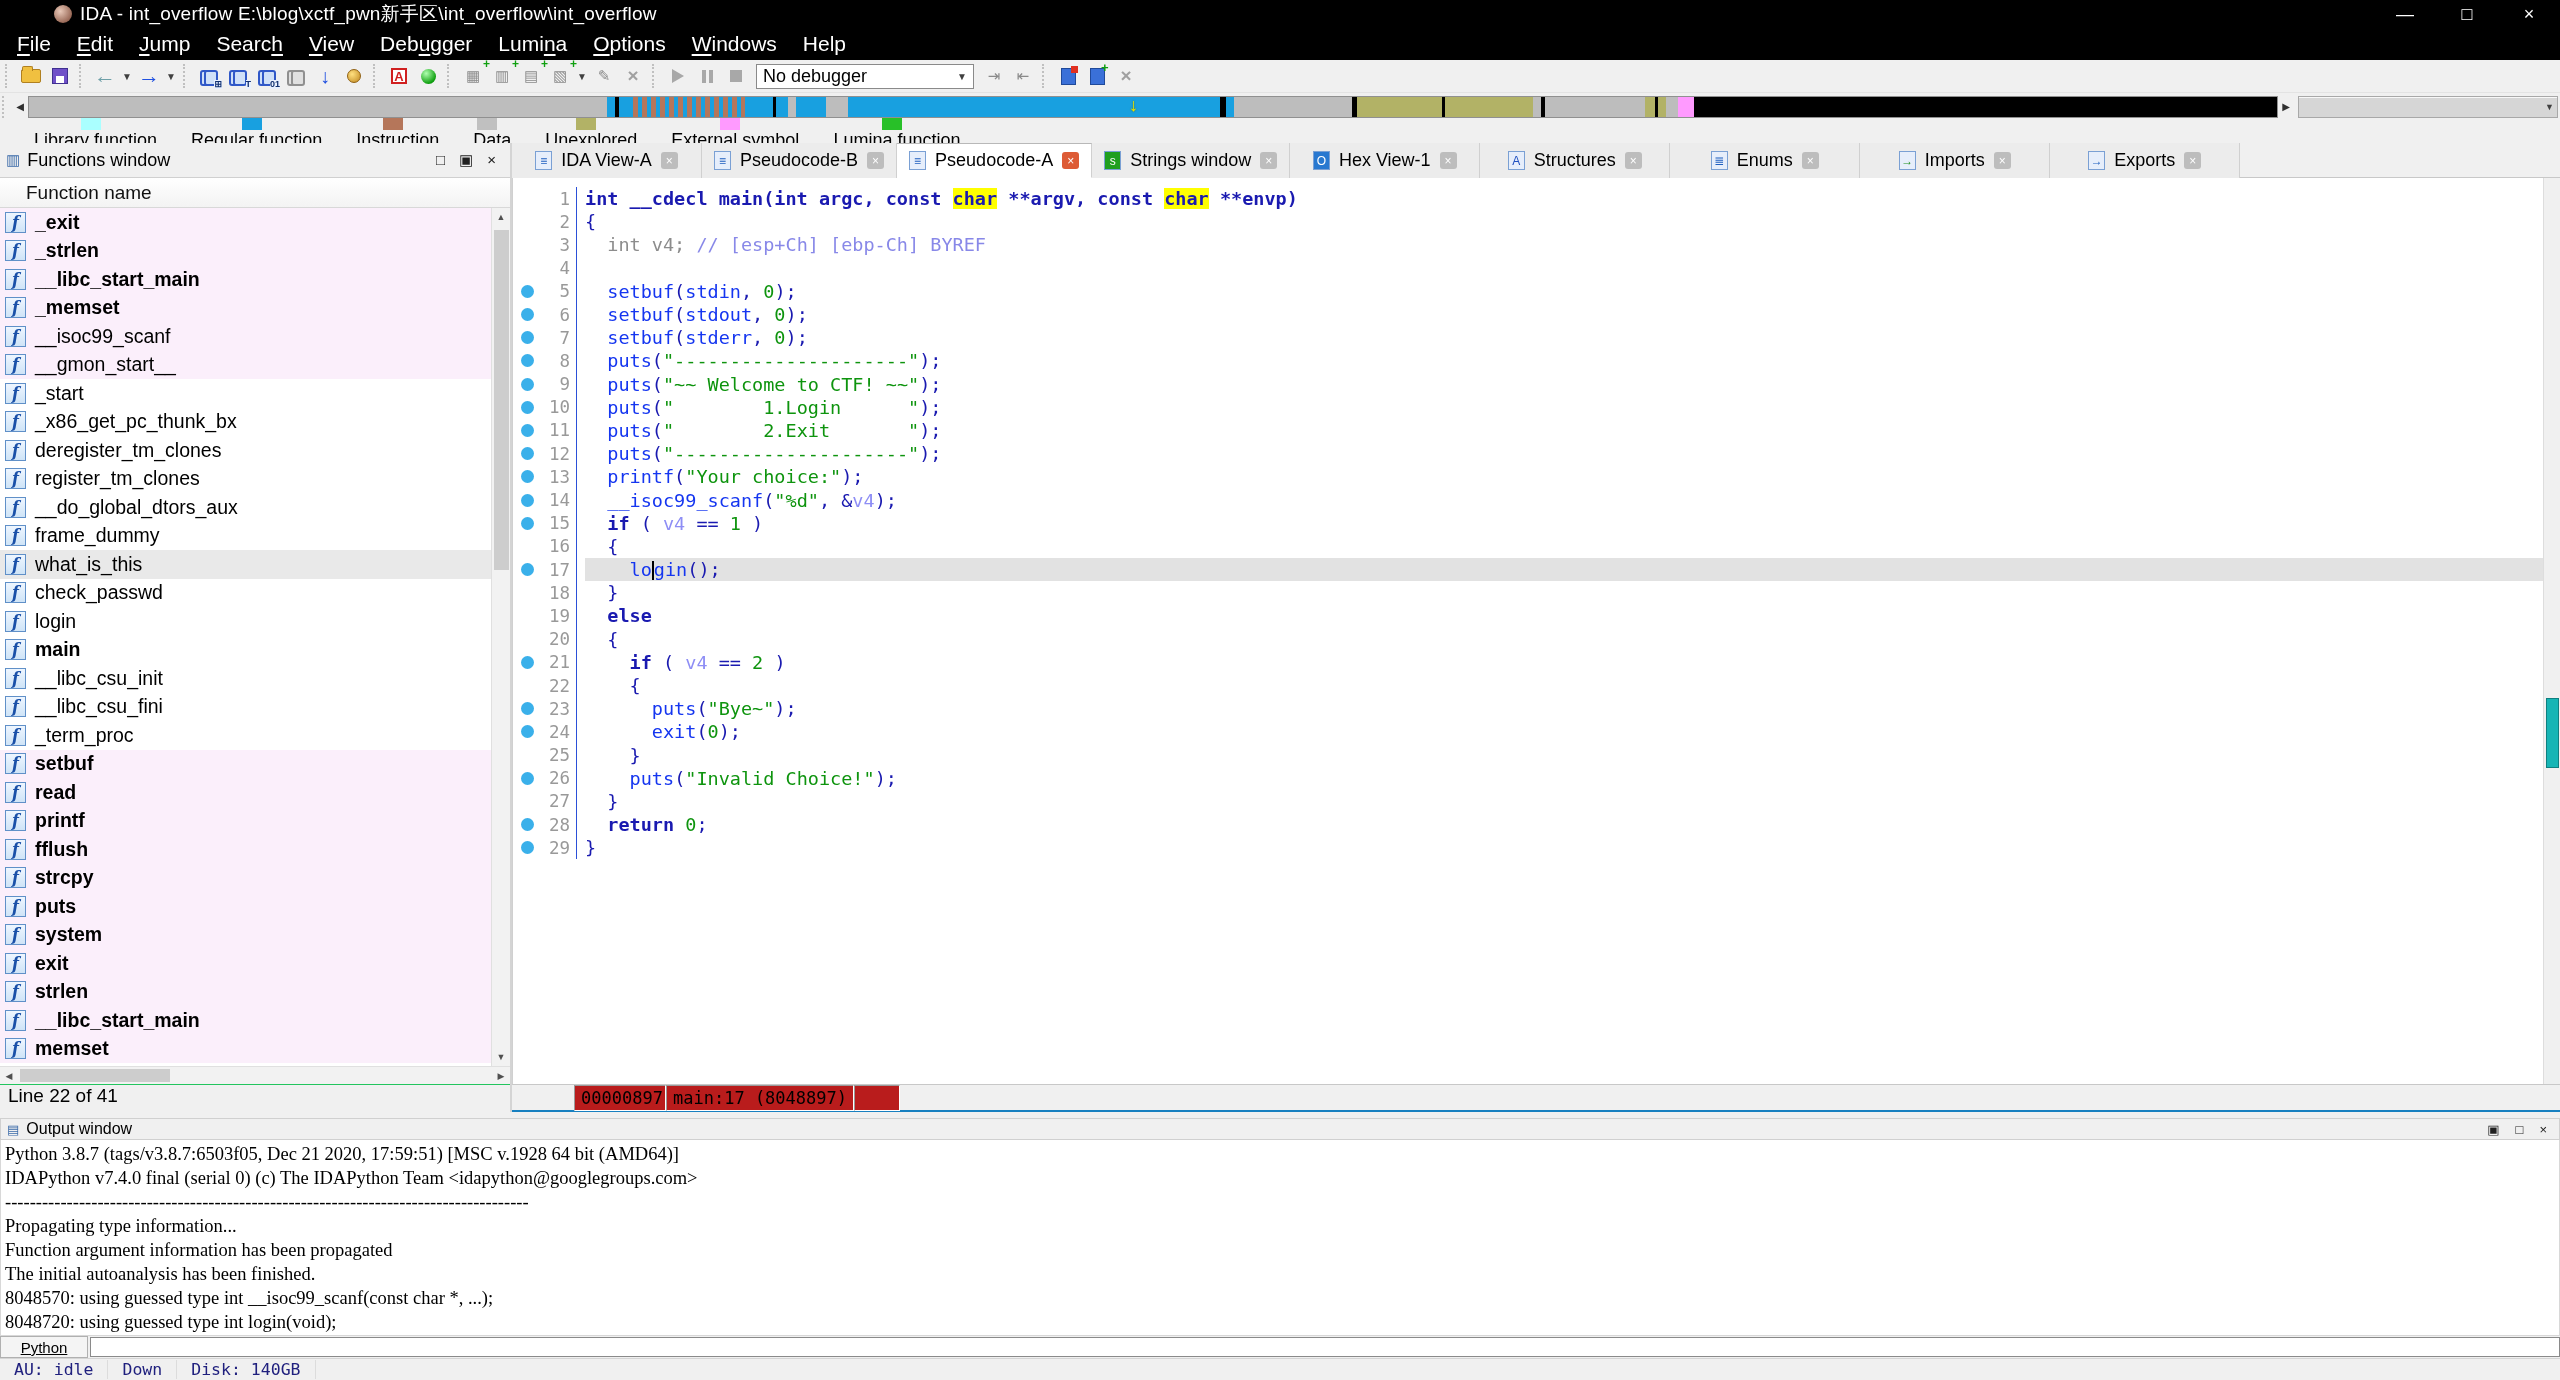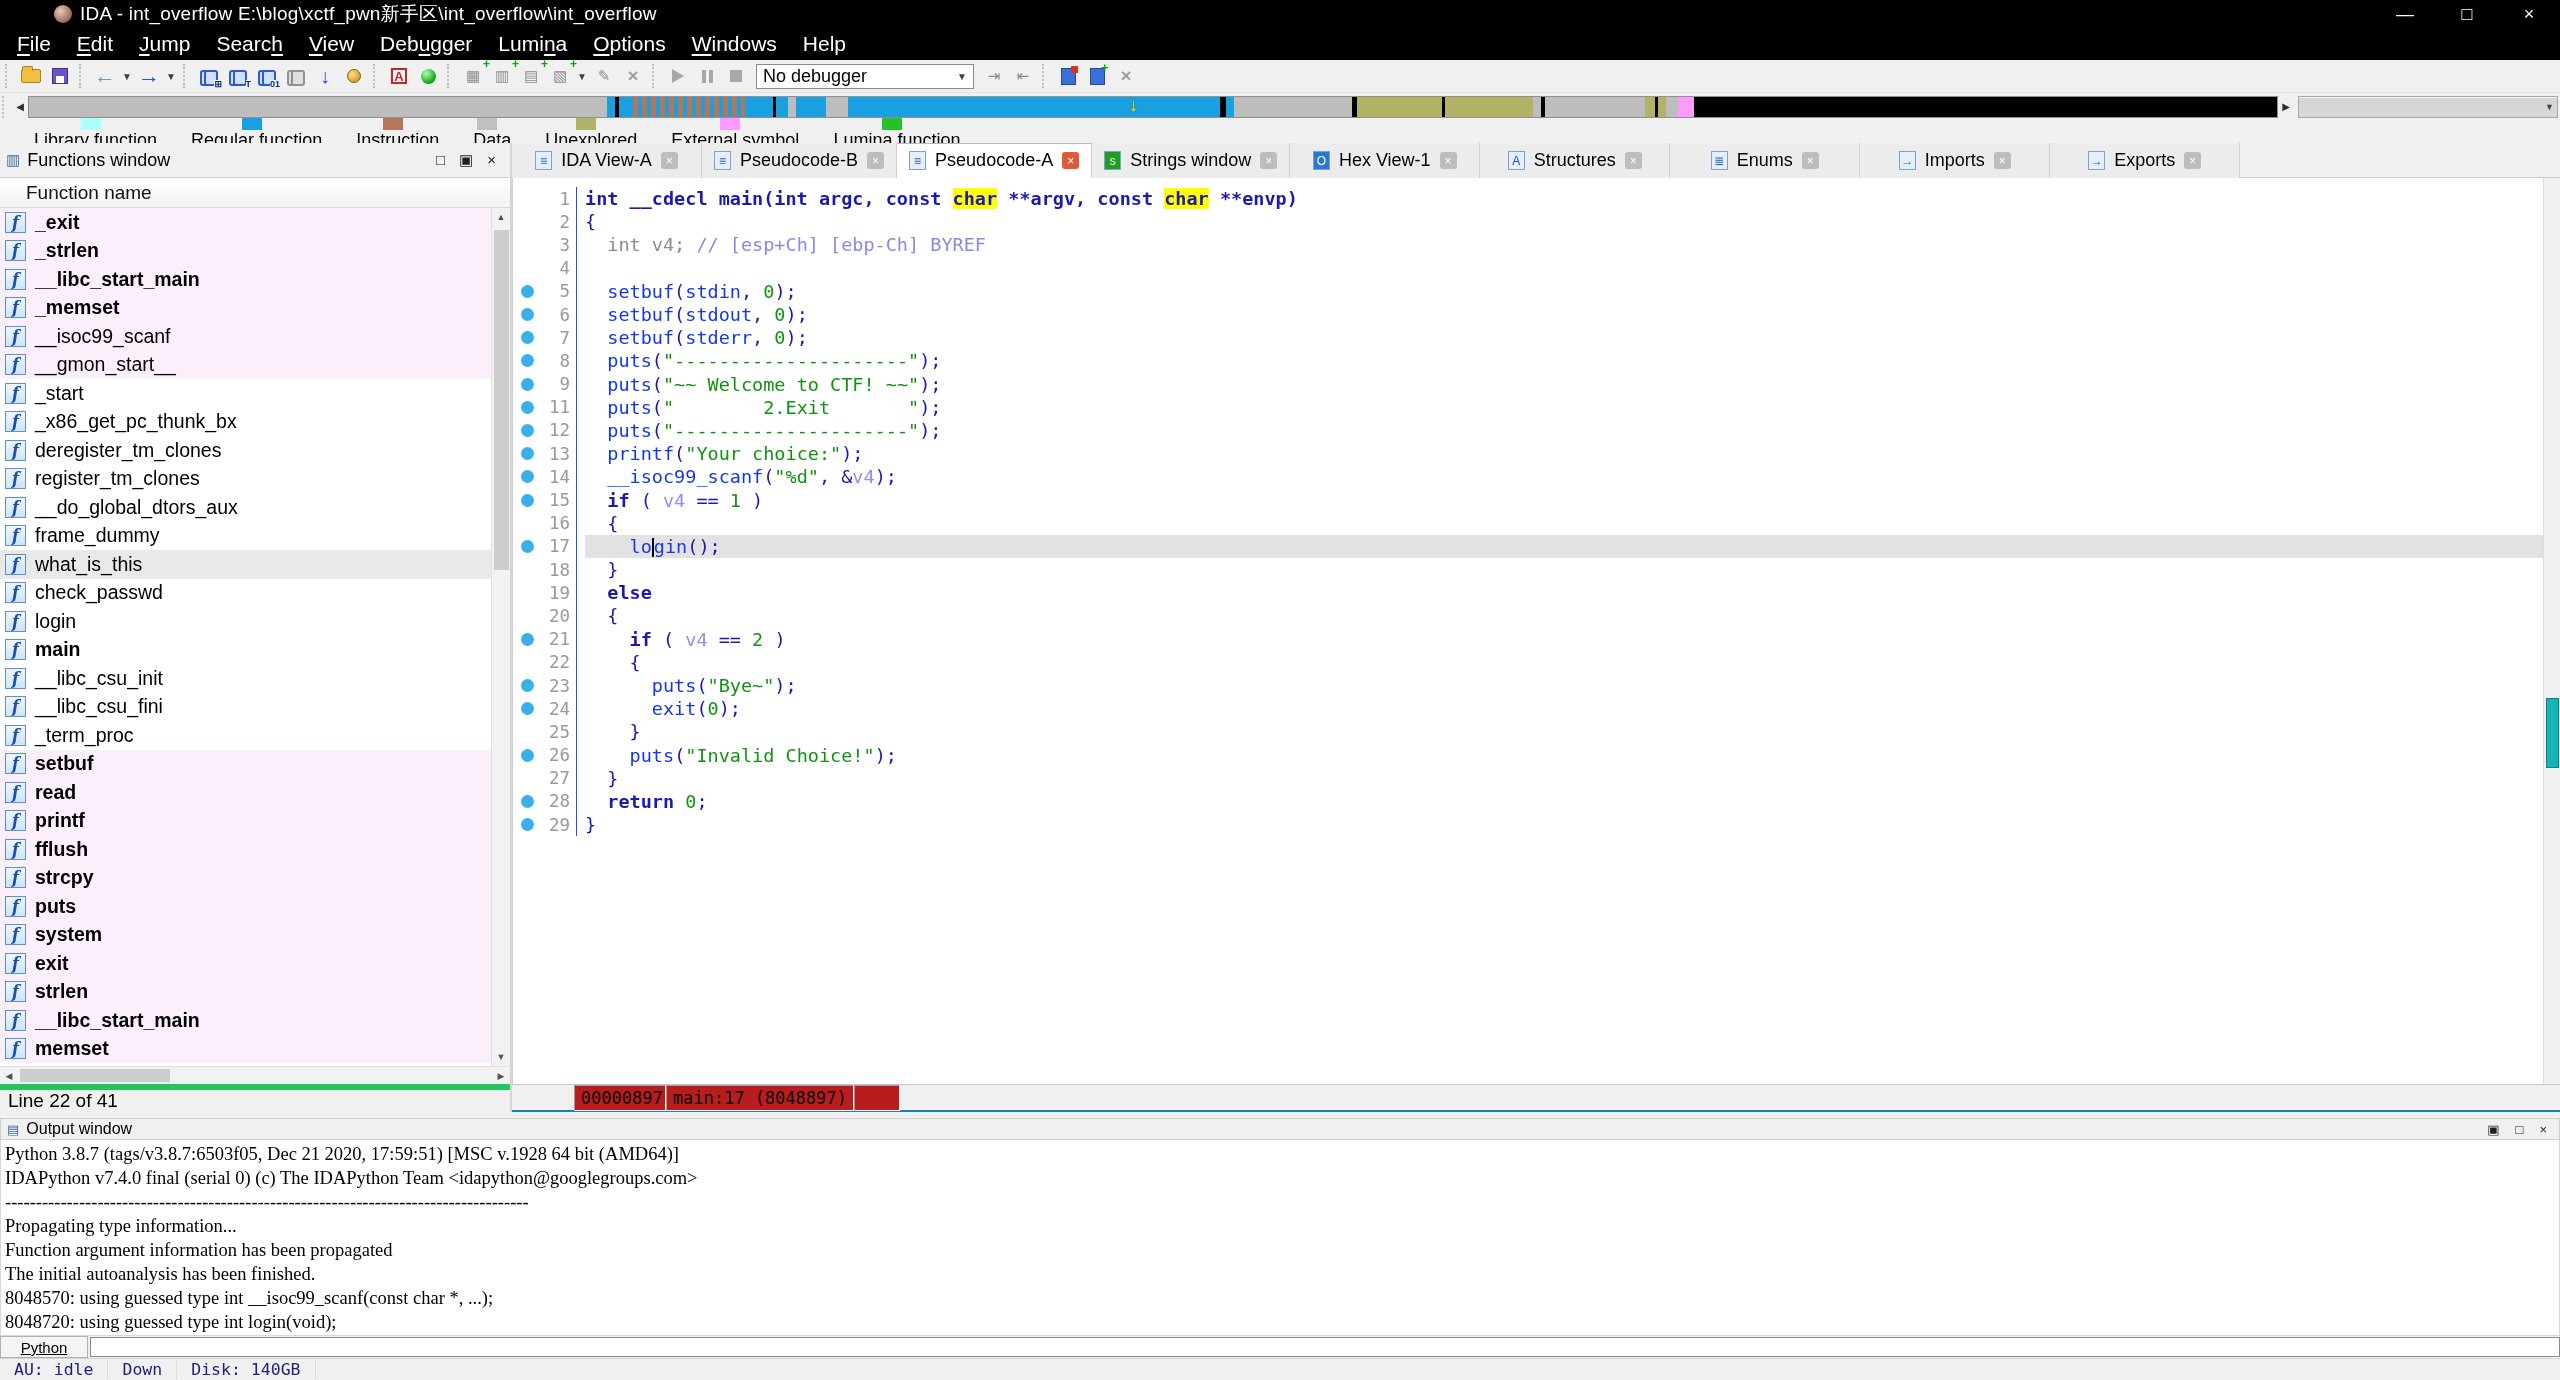--- a/index.html
+++ b/index.html
@@ -102,21 +102,21 @@
   .func-label { font-size:19.5px; color:#000; white-space:pre; }
   .func-row.bold .func-label { font-weight:bold; }
   .v-scroll { position:absolute; right:0; top:0; width:19px; height:100%; background:#f2f2f2; border-left:1px solid #e0e0e0; }
   .v-scroll .sb-btn { height:18px; display:flex; align-items:center; justify-content:center; font-size:9px; color:#505050; }
   .v-scroll .sb-btn.bottom { position:absolute; bottom:0; width:100%; }
   .v-scroll .thumb { position:absolute; top:22px; left:2px; width:15px; height:340px; background:#cdcdcd; }
   .h-scroll { height:18px; background:#f2f2f2; border-top:1px solid #e0e0e0; position:relative; display:flex; align-items:center; }
   .h-scroll .sb-btn { width:18px; text-align:center; font-size:9px; color:#505050; }
   .h-scroll .thumb { position:absolute; left:20px; width:150px; top:2px; bottom:2px; background:#cdcdcd; }
   .h-scroll .sb-btn.right { position:absolute; right:0; }
-  .left-status { height:28px; background:#f0f0f0; border-top:6px solid #22c55e; display:flex; 
+  .left-status { height:28px; background:#f0f0f0; border-top:1px solid #22c55e; display:flex; 
                  padding-left:8px; font-size:19px; color:#000; }
 
   
   .right-panel { flex:1; display:flex; flex-direction:column; background:#f0f0f0; min-width:0; }
   .tabbar { height:35px; display:flex; background:#f0f0f0; border-bottom:1px solid #c8c8c8; }
   .tab { height:35px; display:flex; align-items:center; padding:0 12px; border-right:1px solid #d0d0d0;
          background:#ececec; font-size:18px; color:#000; gap:9px; min-width:190px; justify-content:center; }
   .tab.active { background:#fff; border-top:1px solid #b8b8b8; border-bottom:1px solid #fff; }
   .tabicon { width:17px; height:19px; display:flex; align-items:center; justify-content:center;
              font-size:12px; border:1px solid #7aa0d4; }
@@ -587,20 +587,25 @@
             <span class="c-num">8</span>
             <span class="c-txt"><span class="p">  </span><span class="call">puts</span><span class="p">(</span><span class="str">"---------------------"</span><span class="p">);</span></span>
           </div>
           <div class="code-line">
             <span class="c-dot"><i></i></span>
             <span class="c-num">9</span>
             <span class="c-txt"><span class="p">  </span><span class="call">puts</span><span class="p">(</span><span class="str">"~~ Welcome to CTF! ~~"</span><span class="p">);</span></span>
           </div>
           <div class="code-line">
             <span class="c-dot"><i></i></span>
+            <span class="c-num">10</span>
+            <span class="c-txt"><span class="p">  </span><span class="call">puts</span><span class="p">(</span><span class="str">"        1.Login      "</span><span class="p">);</span></span>
+          </div>
+          <div class="code-line">
+            <span class="c-dot"><i></i></span>
             <span class="c-num">11</span>
             <span class="c-txt"><span class="p">  </span><span class="call">puts</span><span class="p">(</span><span class="str">"        2.Exit       "</span><span class="p">);</span></span>
           </div>
           <div class="code-line">
             <span class="c-dot"><i></i></span>
             <span class="c-num">12</span>
             <span class="c-txt"><span class="p">  </span><span class="call">puts</span><span class="p">(</span><span class="str">"---------------------"</span><span class="p">);</span></span>
           </div>
           <div class="code-line">
             <span class="c-dot"><i></i></span>

